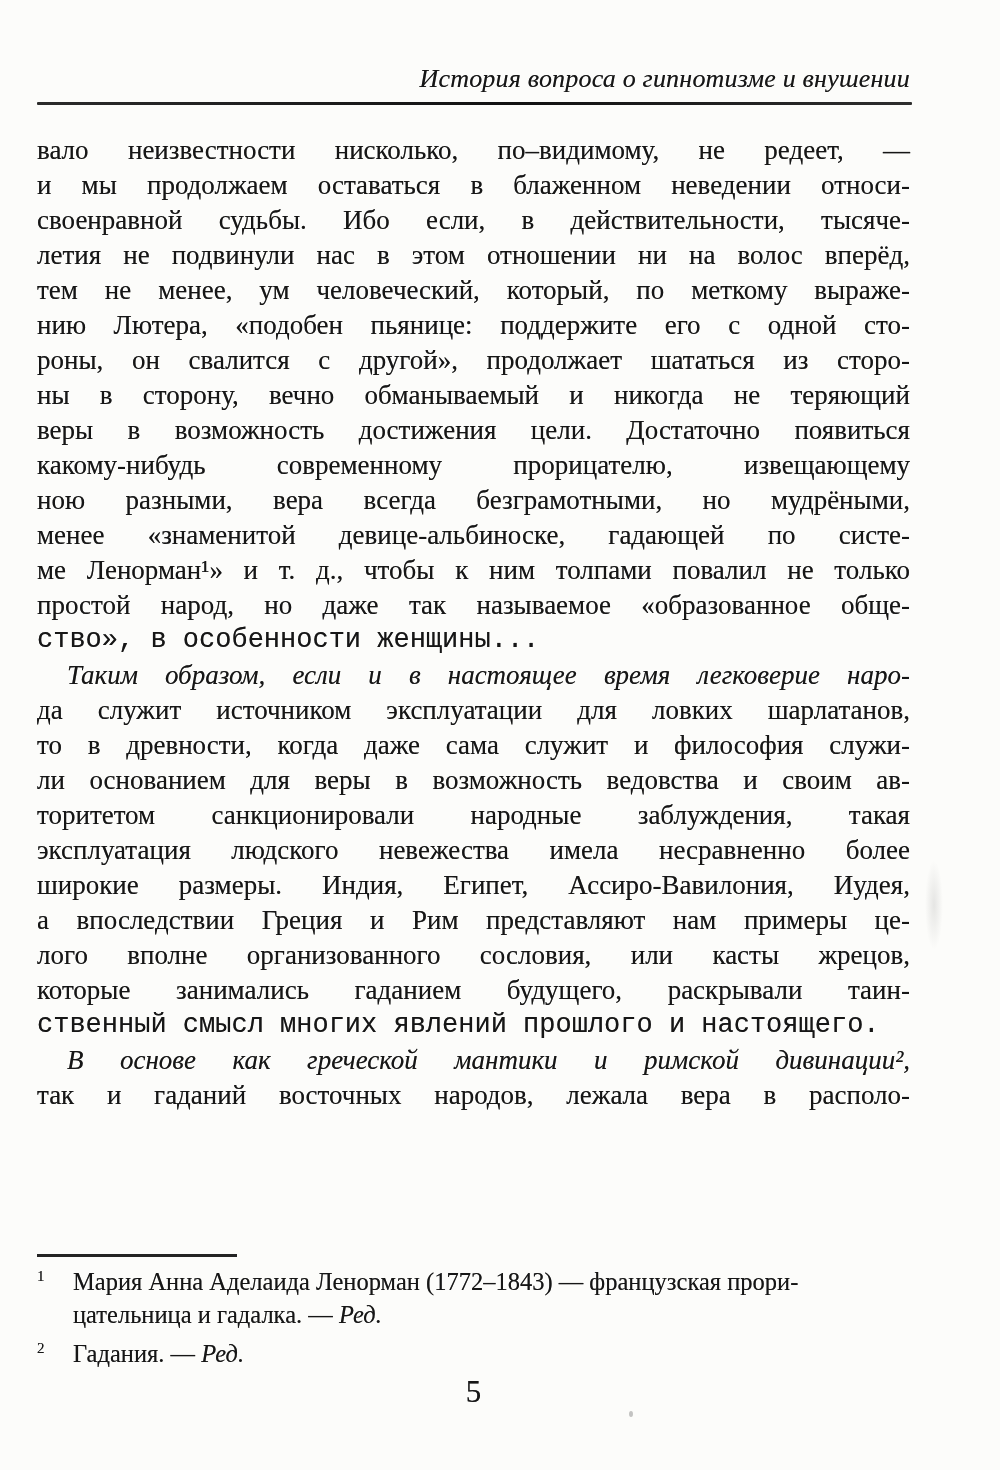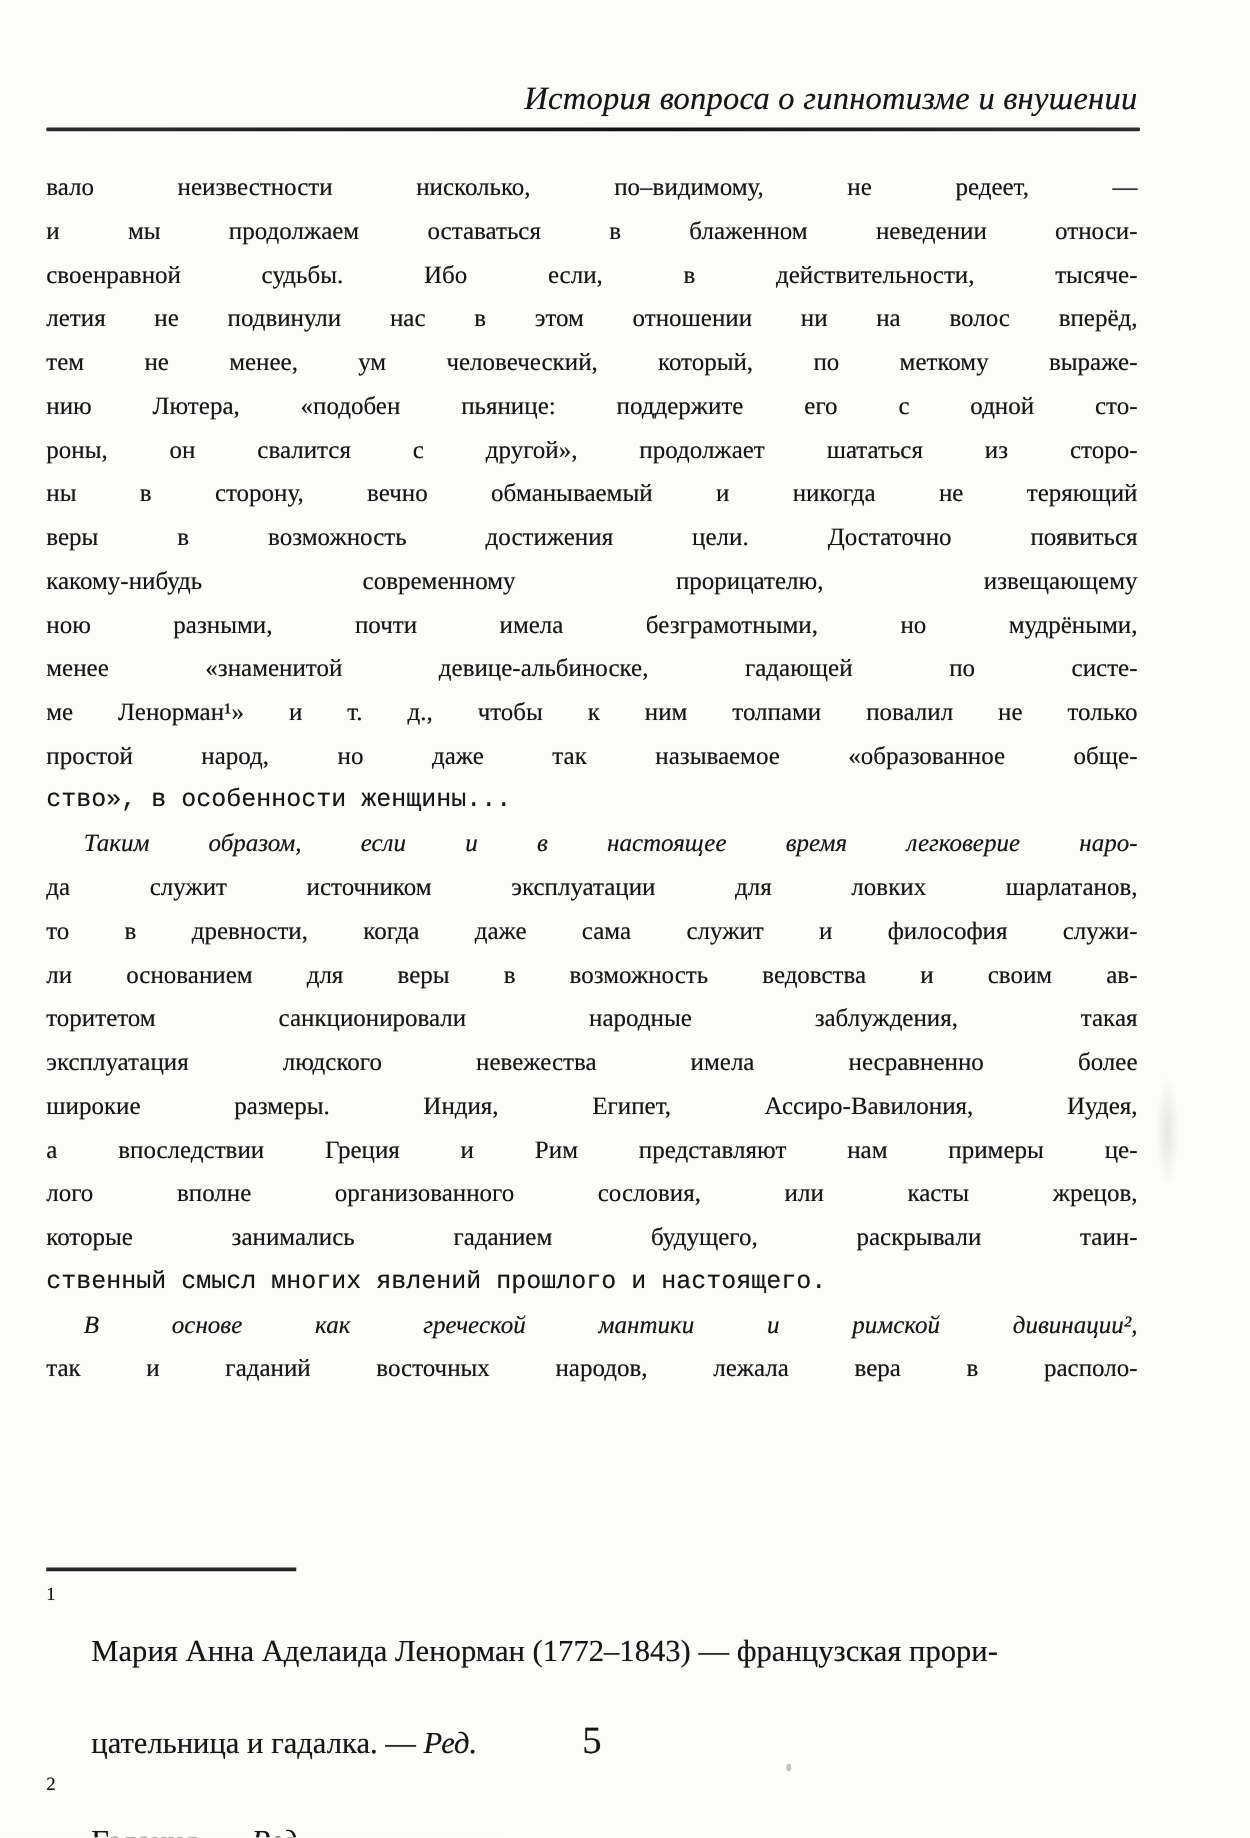--- a/index.html
+++ b/index.html
@@ -35,21 +35,21 @@
     width: 875px;
     height: 3px;
     background: linear-gradient(to right, #2b2b2b, #111 55%, #2e2e2e);
     border-radius: 1px;
   }
   .body-text {
     position: absolute;
     top: 133px;
     left: 37px;
     width: 873px;
-    font-size: 20px;
+    font-size: 27px;
   }
   .line {
     line-height: 35px;
     text-align: justify;
     text-align-last: justify;
   }
   .line.indent { text-indent: 30px; font-style: italic; }
   .line.last { text-align-last: left; font-family: Liberation Mono, monospace; }
   .footnote-rule {
     position: absolute;
@@ -67,21 +67,21 @@
     font-size: 24.5px;
   }
   .footnote { display: flex; margin-bottom: 6px; }
   .fn-marker {
     width: 36px;
     font-size: 15px;
     padding-top: 1px;
     line-height: 20px;
   }
   .fn-text { flex: 1; }
-  .fn-line { line-height: 33px; margin-top: 40px; }
+  .fn-line { line-height: 33px; }
   .fn-line .it { font-style: italic; }
   .page-number {
     position: absolute;
     top: 1374px;
     left: 37px;
     width: 873px;
     text-align: center;
     font-size: 31px;
   }
   .scan-smudge {
@@ -117,21 +117,21 @@
       <div class="line">вало неизвестности нисколько, по–видимому, не редеет, —</div>
       <div class="line">и мы продолжаем оставаться в блаженном неведении относи-</div>
       <div class="line">своенравной судьбы. Ибо если, в действительности, тысяче-</div>
       <div class="line">летия не подвинули нас в этом отношении ни на волос вперёд,</div>
       <div class="line">тем не менее, ум человеческий, который, по меткому выраже-</div>
       <div class="line">нию Лютера, «подобен пьянице: поддержите его с одной сто-</div>
       <div class="line">роны, он свалится с другой», продолжает шататься из сторо-</div>
       <div class="line">ны в сторону, вечно обманываемый и никогда не теряющий</div>
       <div class="line">веры в возможность достижения цели. Достаточно появиться</div>
       <div class="line">какому-нибудь современному прорицателю, извещающему</div>
-      <div class="line">ною разными, почти имела безграмотными, но мудрёными,</div>
+      <div class="line">ною разными, вера всегда безграмотными, но мудрёными,</div>
       <div class="line">менее «знаменитой девице-альбиноске, гадающей по систе-</div>
       <div class="line">ме Ленорман¹» и т. д., чтобы к ним толпами повалил не только</div>
       <div class="line">простой народ, но даже так называемое «образованное обще-</div>
       <div class="line last">ство», в особенности женщины...</div>
       <div class="line indent">Таким образом, если и в настоящее время легковерие наро-</div>
       <div class="line">да служит источником эксплуатации для ловких шарлатанов,</div>
       <div class="line">то в древности, когда даже сама служит и философия служи-</div>
       <div class="line">ли основанием для веры в возможность ведовства и своим ав-</div>
       <div class="line">торитетом санкционировали народные заблуждения, такая</div>
       <div class="line">эксплуатация людского невежества имела несравненно более</div>

